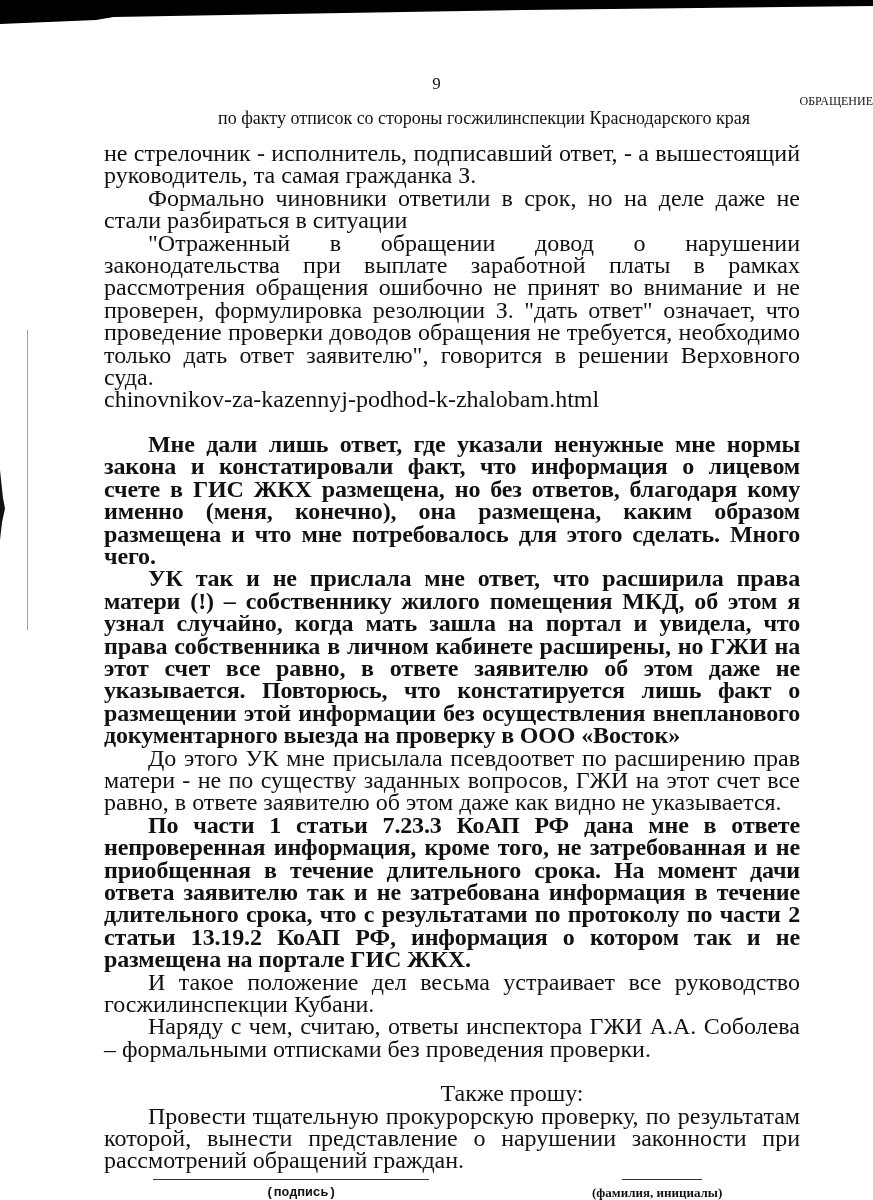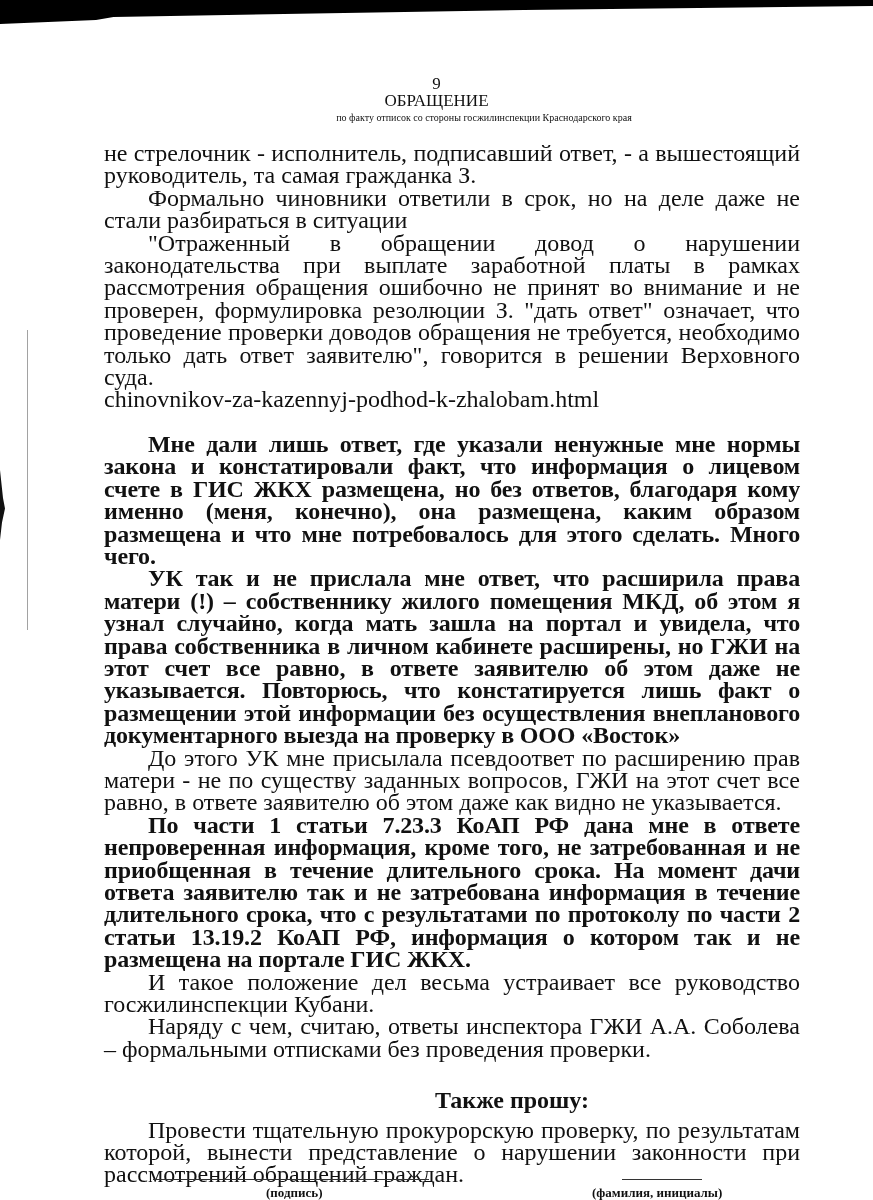--- a/index.html
+++ b/index.html
@@ -36,22 +36,22 @@
       background: #555;
       opacity: 0.55;
     }
     .header {
       position: absolute;
       left: 0; width: 873px;
       top: 75px;
       text-align: center;
     }
     .page-num { font-size: 17px; line-height: 18px; }
-    .doc-title { font-size: 17px; line-height: 16px; }
-    .doc-subtitle { font-size: 10px; line-height: 18px; margin-left: 95px; }
+    .doc-title { font-size: 12px; line-height: 16px; text-align: right; }
+    .doc-subtitle { font-size: 18px; line-height: 18px; margin-left: 95px; }
 
     .content {
       position: absolute;
       left: 104px;
       top: 142px;
       width: 696px;
       font-size: 24px;
       line-height: 22.4px;
     }
     .p {
@@ -60,22 +60,22 @@
       text-indent: 44px;
     }
     .p.noindent { text-indent: 0; }
     .p.bold { font-weight: bold; letter-spacing: -0.15px; }
     .p.left { text-align: left; }
     .gap { height: 22px; }
     .url-line { text-align: left; }
 
     .request-title {
       text-align: center;
-      font-weight: bold;
-      margin: 7px;
+      font-weight: normal;
+      margin: 0;
       padding-left: 120px;
     }
 
     .signature {
       position: absolute;
       top: 1167px;
       left: 0; width: 873px;
       height: 33px;
     }
     .sig-line-1 {
@@ -88,20 +88,21 @@
       position: absolute;
       left: 622px; top: 12px;
       width: 80px; height: 1px;
       background: #333;
     }
     .sig-label-1 {
       position: absolute;
       left: 266px; top: 18px;
       font-size: 13px;
       font-weight: bold;
+      font-family: Liberation Mono, monospace;
     }
     .sig-label-2 {
       position: absolute;
       left: 592px; top: 18px;
       font-size: 13px;
       font-weight: bold;
     }
   </style>
 </head>
 <body>

